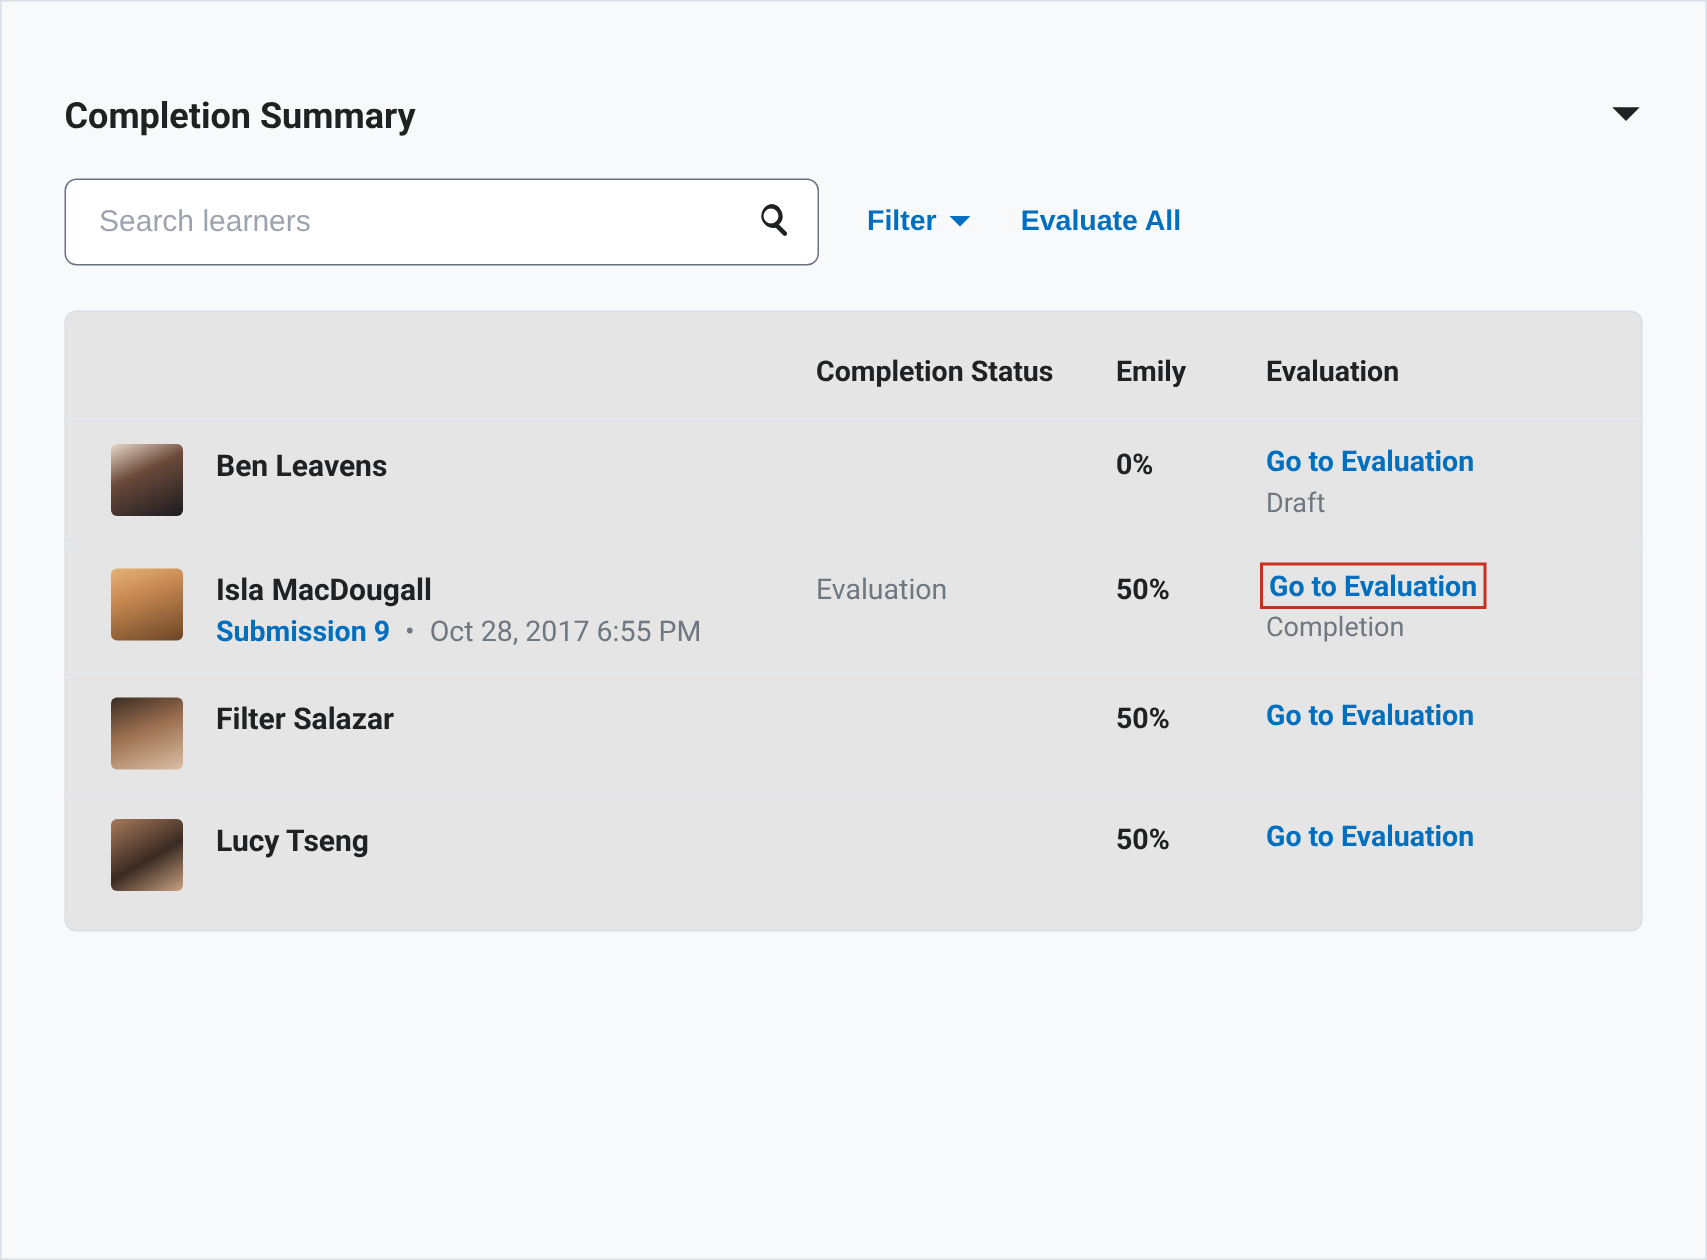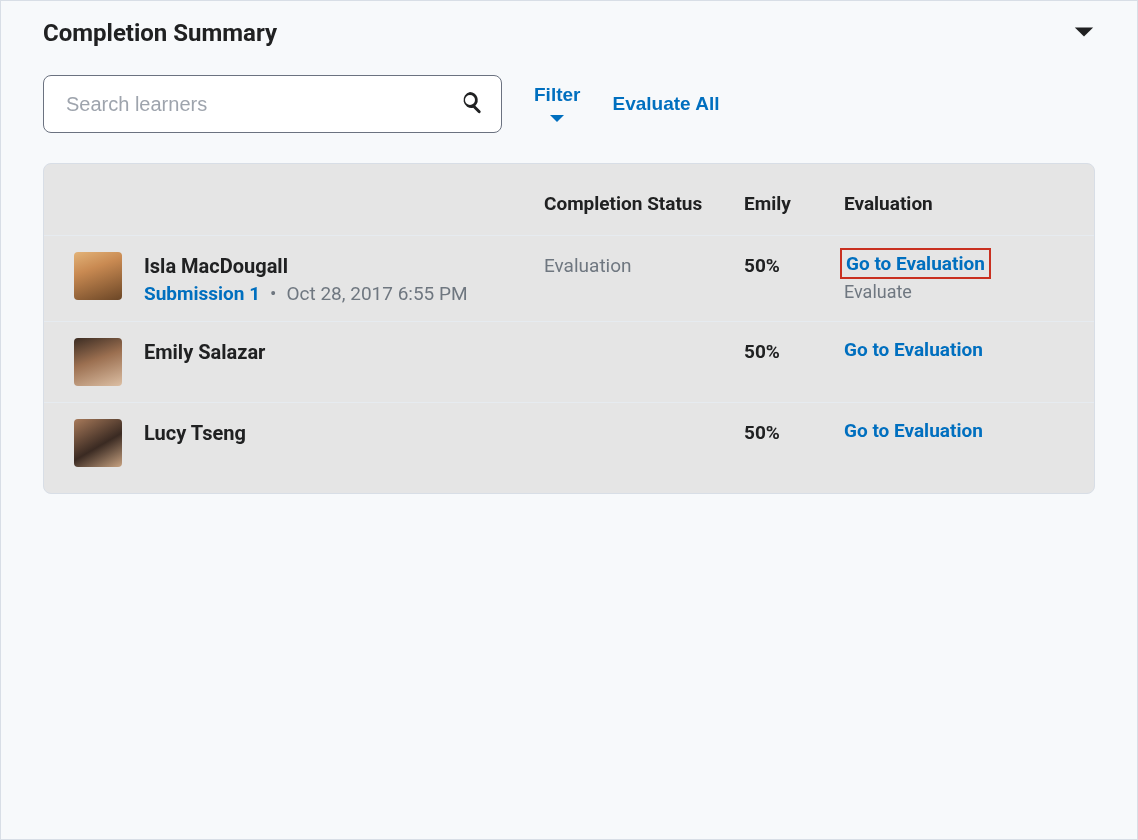--- a/index.html
+++ b/index.html
@@ -16,20 +16,21 @@
     }
     .page {
       border: 1px solid #d8dee6;
       width: 1138px;
       height: 840px;
       padding: 0;
       background: #f7f9fb;
     }
     .header-section {
       padding: 18px 42px 0 42px;
+      margin-top: 44px;
     }
     .title-row {
       display: flex;
       align-items: center;
       justify-content: space-between;
     }
     .page-title {
       font-size: 24px;
       font-weight: 700;
       color: #202122;
@@ -41,21 +42,21 @@
     }
     .controls-row {
       display: flex;
       align-items: center;
       gap: 32px;
       margin-top: 28px;
       padding-bottom: 30px;
     }
     .search-wrap {
       position: relative;
-      width: 459px;
+      width: 503px;
     }
     .search-input {
       width: 100%;
       height: 58px;
       border: 1px solid #6b7280;
       border-radius: 8px;
       padding: 0 56px 0 22px;
       font-size: 20px;
       background: #fff;
       color: #202122;
@@ -77,21 +78,20 @@
     .link-btn {
       background: none;
       border: none;
       color: #006fbf;
       font-size: 19px;
       font-weight: 700;
       cursor: pointer;
       display: inline-flex;
       align-items: center;
       gap: 8px;
-      flex-direction: column;
     }
     .link-btn svg {
       width: 16px;
       height: 10px;
       fill: #006fbf;
     }
     .card {
       margin: 0 42px 30px 42px;
       background: #e5e5e5;
       border: 1px solid #d8dee6;
@@ -243,53 +243,75 @@
     <table>
       <thead>
         <tr>
           <th class="col-learner"></th>
           <th class="col-status">Completion Status</th>
           <th class="col-grade">Emily</th>
           <th class="col-eval">Evaluation</th>
         </tr>
       </thead>
       <tbody id="learners-body">
+      <tr>
+            <td class="col-learner">
+              <div class="learner-cell">
+                <div class="avatar a1"></div>
+                <div class="learner-info">
+                  <div class="learner-name">Ben Leavens</div>
+                </div>
+              </div>
+            </td>
+            <td class="col-status">
+              <div class="status-text"></div>
+            </td>
+            <td class="col-grade">
+              <div class="grade-text">0%</div>
+            </td>
+            <td class="col-eval">
+              <div class="eval-cell">
+                <span class="eval-link">Go to Evaluation</span>
+                <span class="eval-status">Draft</span>
+              </div>
+            </td>
+          </tr>
           <tr>
             <td class="col-learner">
               <div class="learner-cell">
                 <div class="avatar a2"></div>
                 <div class="learner-info">
                   <div class="learner-name">Isla MacDougall</div>
                   <div class="submission-line">
-                    <span class="submission-link">Submission 1</span>
+                    <span class="submission-link">Submission 9</span>
                     <span class="dot">•</span>
                     <span class="submission-date">Oct 28, 2017 6:55 PM</span>
                   </div>
                 </div>
               </div>
             </td>
             <td class="col-status">
               <div class="status-text">Evaluation</div>
             </td>
             <td class="col-grade">
               <div class="grade-text">50%</div>
             </td>
             <td class="col-eval">
               <div class="eval-cell">
                 <span class="eval-link highlighted">Go to Evaluation</span>
-                <span class="eval-status">Evaluate</span>
+                <span class="eval-status">Completion</span>
               </div>
             </td>
           </tr>
           <tr>
             <td class="col-learner">
               <div class="learner-cell">
                 <div class="avatar a3"></div>
                 <div class="learner-info">
-                  <div class="learner-name">Emily Salazar</div>
+                  <div class="learner-name">Filter Salazar</div>
                 </div>
               </div>
             </td>
             <td class="col-status">
               <div class="status-text"></div>
             </td>
             <td class="col-grade">
               <div class="grade-text">50%</div>
             </td>
             <td class="col-eval">

